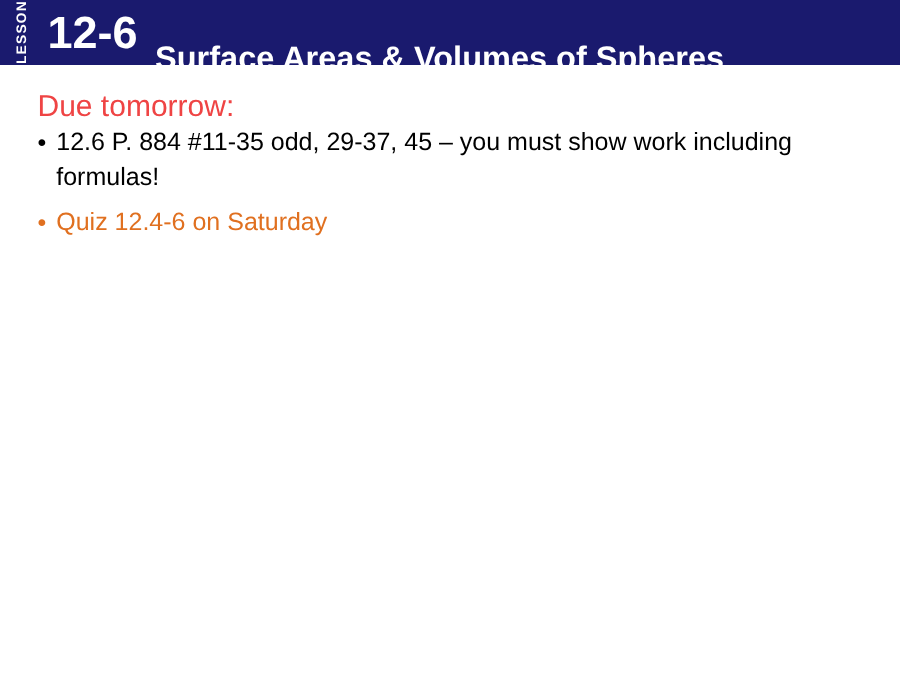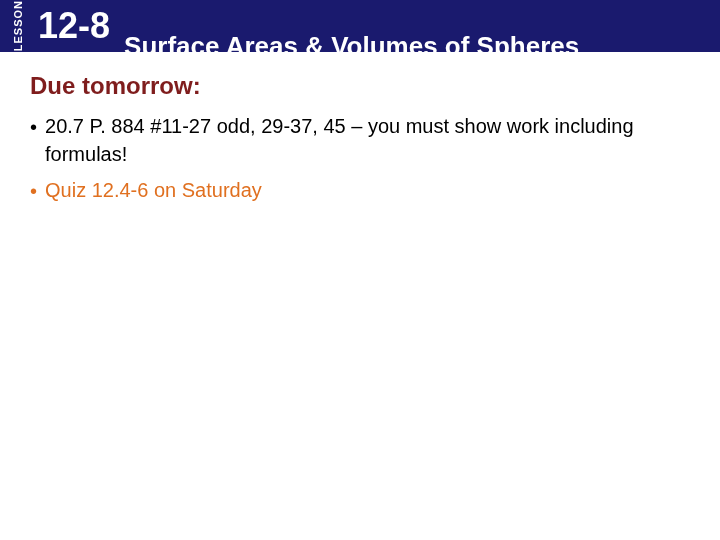--- a/index.html
+++ b/index.html
@@ -60,23 +60,22 @@
       text-align: center;
       font-size: 42px;
       font-weight: bold;
       color: #000000;
       margin-bottom: 16px;
       font-family: Arial, sans-serif;
     }
 
     .due-label {
       font-size: 24px;
-      font-weight: bold;
-      color: #7f1d1d;
-      margin-bottom: 12px;
+      font-weight: normal;
+      color: #ef4444;
     }
 
     .bullet-list {
       list-style: none;
       padding: 0;
     }
 
     .bullet-list li {
       font-size: 20px;
       color: #000000;
@@ -101,27 +100,27 @@
 
     .bullet-list li.orange-text::before {
       color: #e07020;
     }
   </style>
 </head>
 <body>
 
 <div class="header-bar">
   <span class="lesson-label">LESSON</span>
-  <span class="lesson-number">12-8</span>
+  <span class="lesson-number">12-6</span>
   <span class="header-title">Surface Areas &amp; Volumes of Spheres</span>
 </div>
 
 <div class="content-area">
   <div class="due-label">Due tomorrow:</div>
   <ul class="bullet-list">
     <li>
-      <span>20.7 P. 884 #11-27 odd, 29-37, 45 – you must show work including formulas!</span>
+      <span>12.6 P. 884 #11-35 odd, 29-37, 45 – you must show work including formulas!</span>
     </li>
     <li class="orange-text">
       <span>Quiz 12.4-6 on Saturday</span>
     </li>
   </ul>
 </div>
 
 </body></html>

